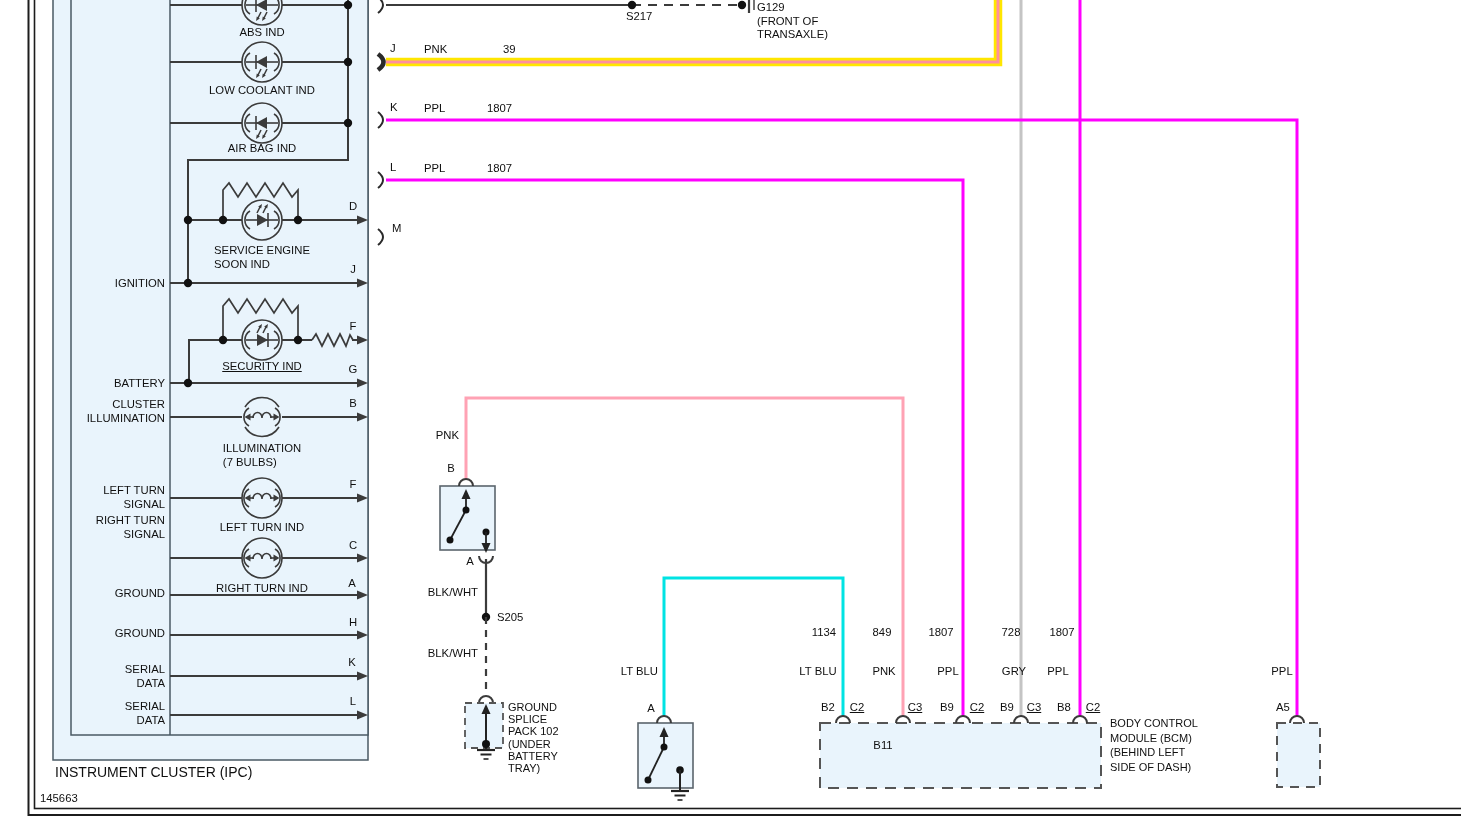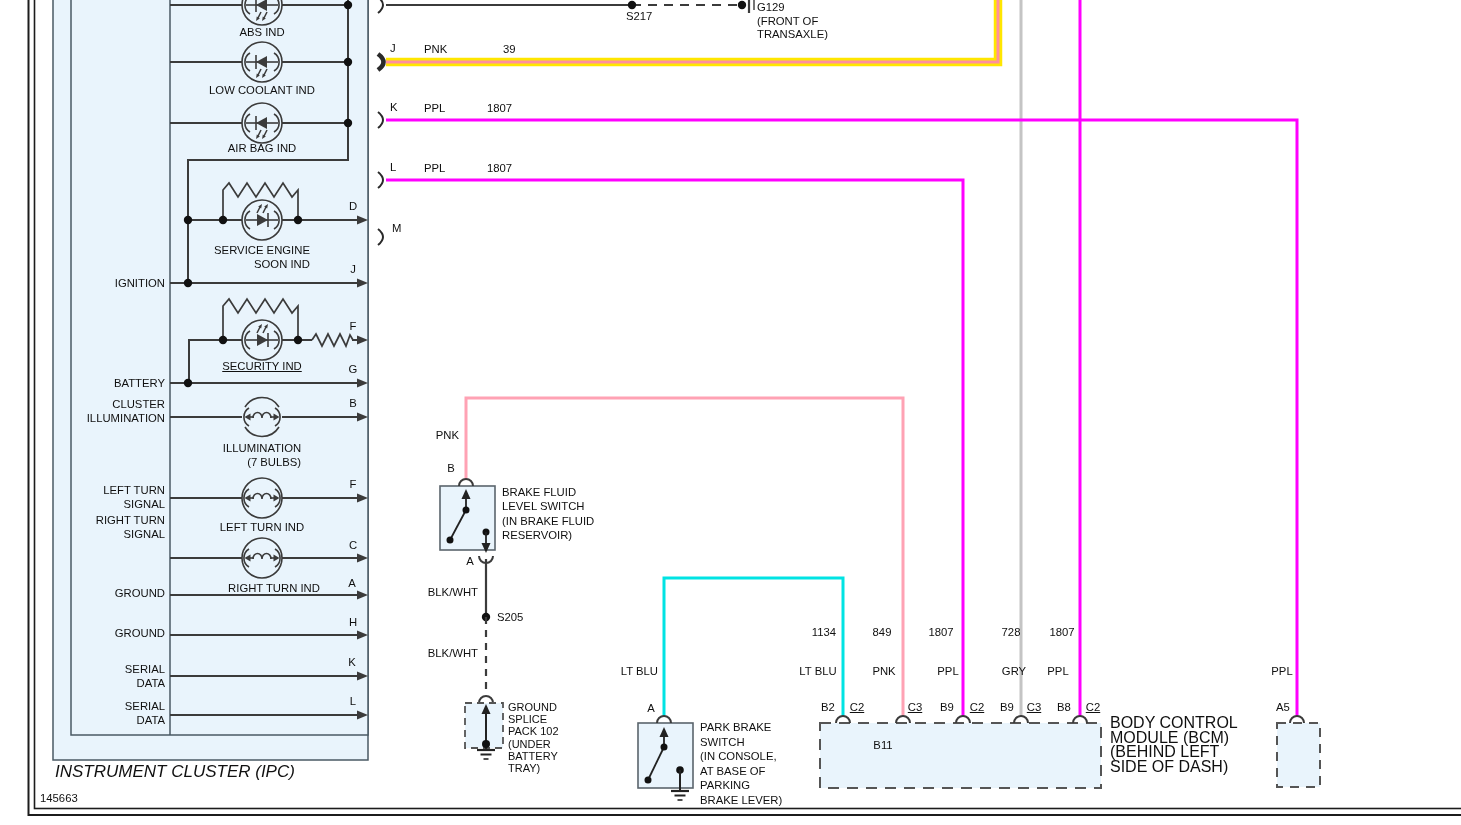--- a/index.html
+++ b/index.html
@@ -1,21 +1,21 @@
 <!DOCTYPE html>
 <html style="--wire-yellow: #FFE600; --wire-pink-core: #FF8F9F; --wire-ppl: #FF00FF; --wire-pnk: #FFA2B4; --wire-lt-blu: #00E3E3; --wire-gry: #C4C4C4; --circuit-line: #3B3B3B; --module-fill: #E9F4FC; --box-stroke: #4A5A64;"><head>
 <meta charset="utf-8">
 <style>
   html,body{margin:0;padding:0;background:#fff;}
   #screen{position:relative;width:1461px;height:825px;overflow:hidden;background:#fff;
           font-family:"Liberation Sans", sans-serif;}
   #wiring-svg{position:absolute;left:0;top:0;}
   #labels{position:absolute;left:0;top:0;width:100%;height:100%;pointer-events:none;}
   .lbl{position:absolute;font-size:11.3px;line-height:14px;color:#101010;white-space:pre-line;}
-  .lbl.c{transform:translate(-50%,-50%);text-align:right;}
+  .lbl.c{transform:translate(-50%,-50%);text-align:left;}
   .lbl.l{transform:translate(0,-50%);text-align:left;}
   .lbl.r{transform:translate(-100%,-50%);text-align:right;}
   .lbl.u{text-decoration:underline;}
   svg line, svg path, svg polyline, svg circle, svg rect{vector-effect:none;}
 </style>
 </head>
 <body>
 <div id="screen">
 
 <svg id="wiring-svg" width="1461" height="825" viewBox="0 0 1461 825">
@@ -234,21 +234,21 @@
         <circle cx="223" cy="220" r="4.2"></circle>
         <circle cx="298" cy="220" r="4.2"></circle>
     <circle cx="188" cy="283" r="4.2"></circle>
     <circle cx="223" cy="340" r="4.2"></circle>
         <circle cx="298" cy="340" r="4.2"></circle>
     <circle cx="188" cy="383" r="4.2"></circle>
   </g>
 </svg>
 
 <div id="labels">
-      <span class="lbl l" style="left: 55px; top: 772px; font-size: 17px; font-style: italic;">INSTRUMENT CLUSTER (IPC)</span>
+      <span class="lbl l" style="left: 55px; top: 772px; font-size: 14px;">INSTRUMENT CLUSTER (IPC)</span>
       <span class="lbl l" style="left: 40px; top: 798px; font-size: 11.3px;">145663</span>
       <span class="lbl r" style="left: 165px; top: 283px;">IGNITION</span>
       <span class="lbl r" style="left: 165px; top: 383px;">BATTERY</span>
       <span class="lbl r" style="left: 165px; top: 411px;">CLUSTER
 ILLUMINATION</span>
       <span class="lbl r" style="left: 165px; top: 497px;">LEFT TURN
 SIGNAL</span>
       <span class="lbl r" style="left: 165px; top: 527px;">RIGHT TURN
 SIGNAL</span>
       <span class="lbl r" style="left: 165px; top: 593px;">GROUND</span>
@@ -259,21 +259,21 @@
 DATA</span>
       <span class="lbl c" style="left: 262px; top: 32px;">ABS IND</span>
       <span class="lbl c" style="left: 262px; top: 90px;">LOW COOLANT IND</span>
       <span class="lbl c" style="left: 262px; top: 148px;">AIR BAG IND</span>
       <span class="lbl c" style="left: 262px; top: 257px;">SERVICE ENGINE
 SOON IND</span>
       <span class="lbl c" style="left: 262px; top: 366px; text-decoration: underline;">SECURITY IND</span>
       <span class="lbl c" style="left: 262px; top: 455px;">ILLUMINATION
 (7 BULBS)</span>
       <span class="lbl c" style="left: 262px; top: 527px;">LEFT TURN IND</span>
-      <span class="lbl c" style="left: 262px; top: 588px; margin-left: 12px;">RIGHT TURN IND</span>
+      <span class="lbl c" style="left: 262px; top: 588px;">RIGHT TURN IND</span>
       <span class="lbl c" style="left: 353px; top: 206px;">D</span>
       <span class="lbl c" style="left: 353px; top: 269px;">J</span>
       <span class="lbl c" style="left: 353px; top: 326px;">F</span>
       <span class="lbl c" style="left: 353px; top: 369px;">G</span>
       <span class="lbl c" style="left: 353px; top: 403px;">B</span>
       <span class="lbl c" style="left: 353px; top: 484px;">F</span>
       <span class="lbl c" style="left: 353px; top: 545px;">C</span>
       <span class="lbl c" style="left: 352px; top: 583px;">A</span>
       <span class="lbl c" style="left: 353px; top: 622px;">H</span>
       <span class="lbl c" style="left: 352px; top: 662px;">K</span>
@@ -287,63 +287,53 @@
       <span class="lbl l" style="left: 424px; top: 108px;">PPL</span>
       <span class="lbl l" style="left: 487px; top: 108px;">1807</span>
       <span class="lbl l" style="left: 424px; top: 168px;">PPL</span>
       <span class="lbl l" style="left: 487px; top: 168px;">1807</span>
       <span class="lbl l" style="left: 626px; top: 16px;">S217</span>
       <span class="lbl l" style="left: 757px; top: 21px; font-size: 11.3px; line-height: 13.5px;">G129
 (FRONT OF
 TRANSAXLE)</span>
       <span class="lbl r" style="left: 459px; top: 435px;">PNK</span>
       <span class="lbl c" style="left: 451px; top: 468px;">B</span>
-      <span class="lbl l" style="left: 502px; top: 514px; font-size: 11.3px; line-height: 14.3px;">BRAKE FLUID
-LEVEL SWITCH
-(IN BRAKE FLUID
-RESERVOIR)</span>
       <span class="lbl c" style="left: 470px; top: 561px;">A</span>
       <span class="lbl r" style="left: 478px; top: 592px;">BLK/WHT</span>
       <span class="lbl l" style="left: 497px; top: 617px;">S205</span>
       <span class="lbl r" style="left: 478px; top: 653px;">BLK/WHT</span>
       <span class="lbl l" style="left: 508px; top: 738px; font-size: 11px; line-height: 12.2px;">GROUND
 SPLICE
 PACK 102
 (UNDER
 BATTERY
 TRAY)</span>
       <span class="lbl r" style="left: 658px; top: 671px;">LT BLU</span>
       <span class="lbl c" style="left: 651px; top: 708px;">A</span>
-      <span class="lbl l" style="left: 700px; top: 764px; font-size: 11.3px; line-height: 14.6px;">PARK BRAKE
-SWITCH
-(IN CONSOLE,
-AT BASE OF
-PARKING
-BRAKE LEVER)</span>
       <span class="lbl c" style="left: 824px; top: 632px;">1134</span>
       <span class="lbl c" style="left: 882px; top: 632px;">849</span>
       <span class="lbl c" style="left: 941px; top: 632px;">1807</span>
       <span class="lbl c" style="left: 1011px; top: 632px;">728</span>
       <span class="lbl c" style="left: 1062px; top: 632px;">1807</span>
       <span class="lbl c" style="left: 818px; top: 671px;">LT BLU</span>
       <span class="lbl c" style="left: 884px; top: 671px;">PNK</span>
       <span class="lbl c" style="left: 948px; top: 671px;">PPL</span>
       <span class="lbl c" style="left: 1014px; top: 671px;">GRY</span>
       <span class="lbl c" style="left: 1058px; top: 671px;">PPL</span>
       <span class="lbl c" style="left: 828px; top: 707px;">B2</span>
       <span class="lbl c" style="left: 883px; top: 707px; margin-top: 38px;">B11</span>
       <span class="lbl c" style="left: 947px; top: 707px;">B9</span>
       <span class="lbl c" style="left: 1007px; top: 707px;">B9</span>
       <span class="lbl c" style="left: 1064px; top: 707px;">B8</span>
       <span class="lbl c u" style="left: 857px; top: 707px;">C2</span>
       <span class="lbl c u" style="left: 915px; top: 707px;">C3</span>
       <span class="lbl c u" style="left: 977px; top: 707px;">C2</span>
       <span class="lbl c u" style="left: 1034px; top: 707px;">C3</span>
       <span class="lbl c u" style="left: 1093px; top: 707px;">C2</span>
-      <span class="lbl l" style="left: 1110px; top: 745px; font-size: 16px; line-height: 14.5px;">BODY CONTROL
+      <span class="lbl l" style="left: 1110px; top: 745px; font-size: 11px; line-height: 14.5px;">BODY CONTROL
 MODULE (BCM)
 (BEHIND LEFT
 SIDE OF DASH)</span>
       <span class="lbl c" style="left: 1282px; top: 671px;">PPL</span>
       <span class="lbl c" style="left: 1283px; top: 707px;">A5</span>
     </div>
 
 </div>
 
 </body></html>

